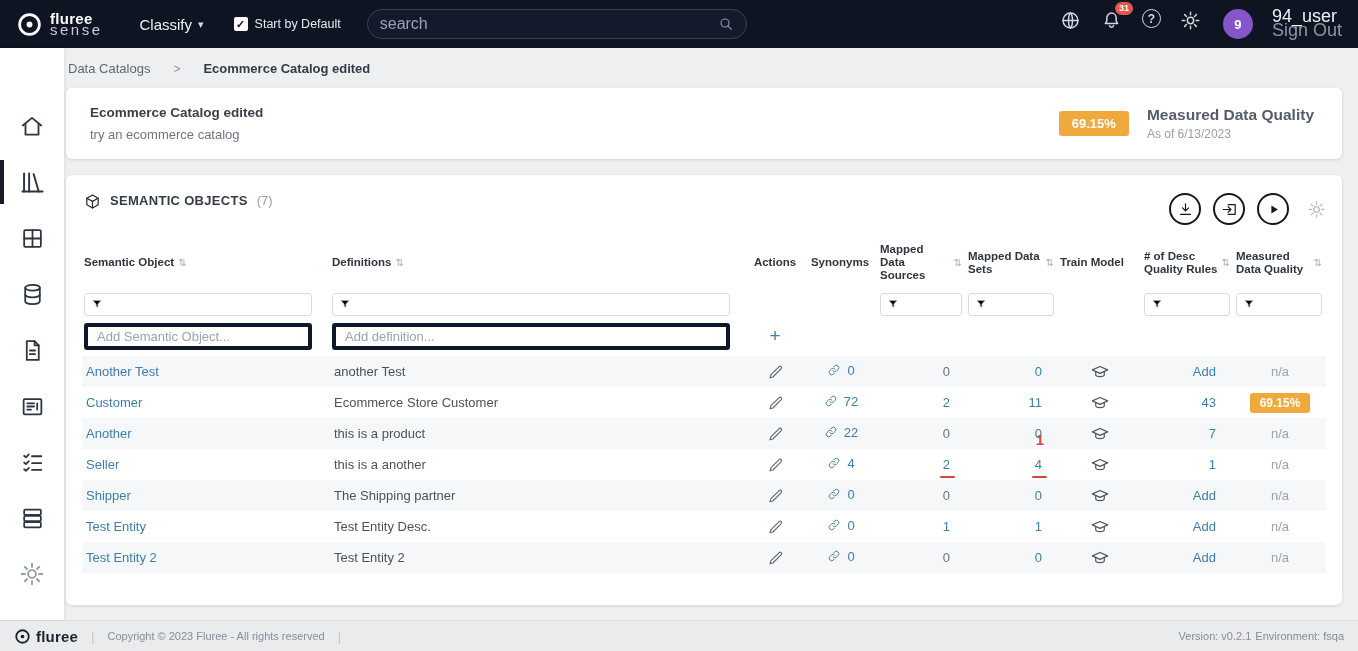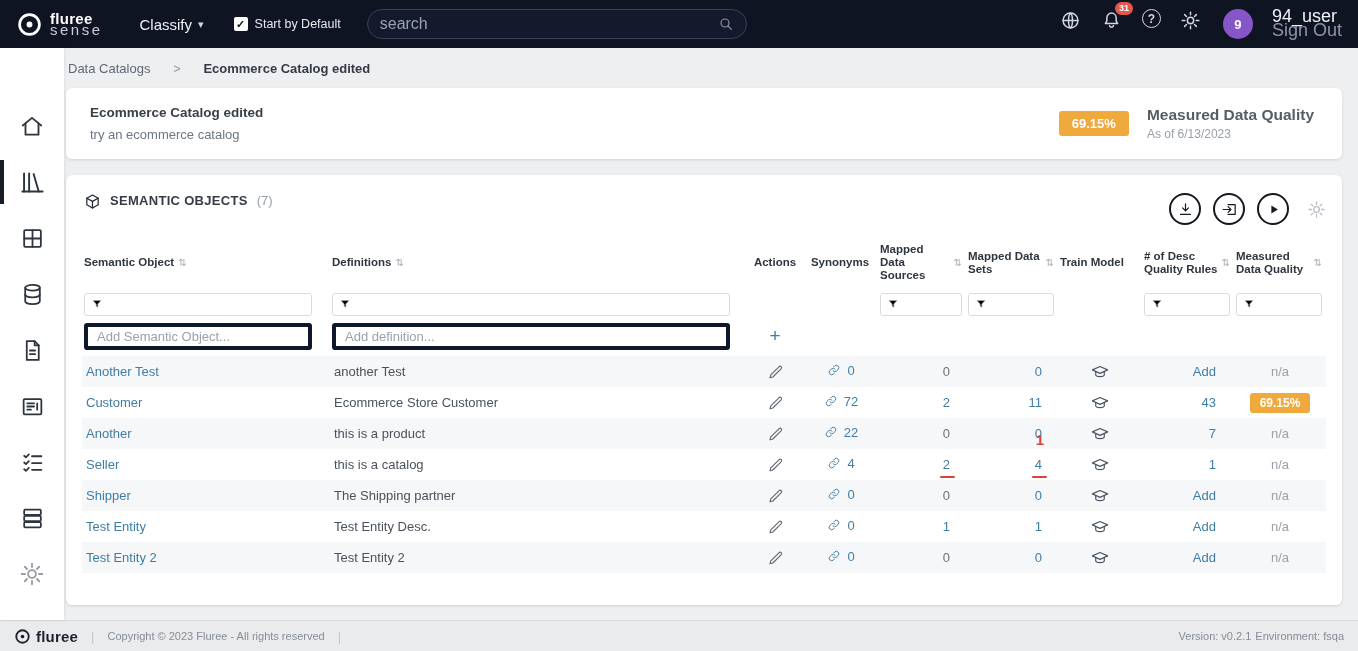--- a/index.html
+++ b/index.html
@@ -559,21 +559,21 @@
                   <svg class="ic" width="18" height="18">
                     <use href="#i-cap"></use>
                   </svg>
                 </span></td>
             <td class="c-rules"><a class="link">7</a></td>
             <td class="c-qual"><span class="na">n/a</span></td>
           </tr>
 
           <tr class="data-row">
             <td><a class="link">Seller</a></td>
-            <td><span class="def-text">this is a catalog</span></td>
+            <td><span class="def-text">this is a another</span></td>
             <td class="c-act"><span class="icon-btn">
                   <svg class="ic" width="16" height="16">
                     <use href="#i-pencil"></use>
                   </svg>
                 </span></td>
             <td class="c-syn"><span class="syn-wrap">
                   <svg class="ic" width="14" height="14">
                     <use href="#i-link"></use>
                   </svg>
                   <a class="link">4</a>

